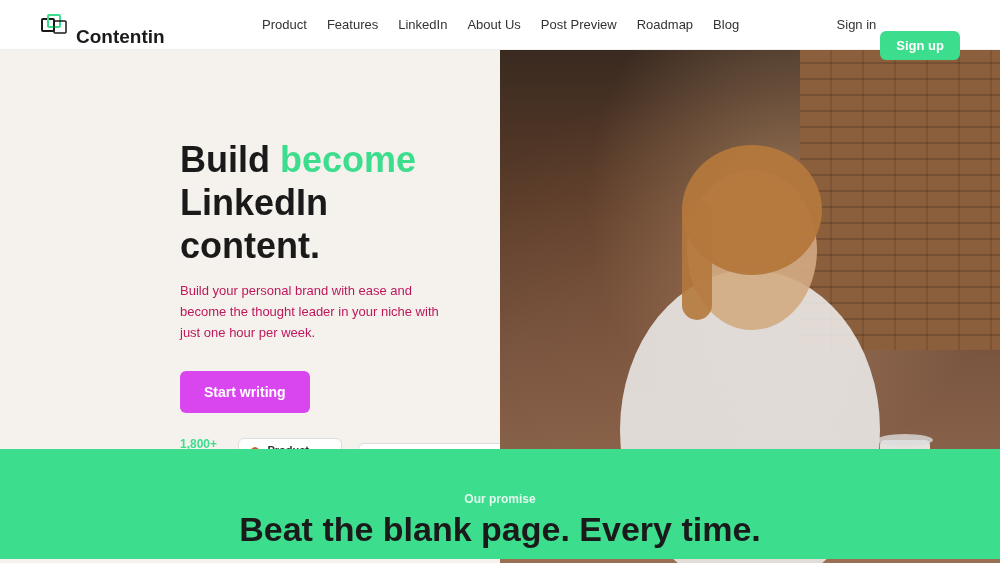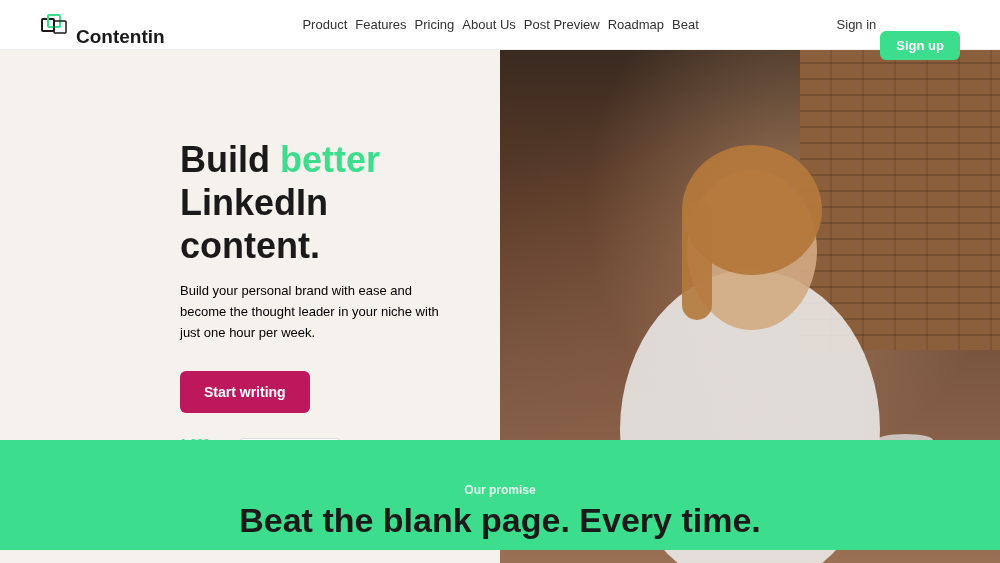--- a/index.html
+++ b/index.html
@@ -7,21 +7,21 @@
 
     
     nav {
       display: flex; align-items: center; justify-content: space-between;
       padding: 0 40px; height: 50px; background: #fff; border-bottom: 1px solid #eee;
       position: relative; z-index: 10;
     }
     .nav-logo { display: flex; align-items: center; gap: 8px; text-decoration: none; }
     .nav-logo-icon { width: 28px; height: 28px; }
     .nav-logo-text { font-size: 19px; font-weight: 700; color: #1a1a1a; margin-top: 24px; }
-    .nav-links { display: flex; align-items: center; gap: 8px; }
+    .nav-links { display: flex; align-items: center; gap: 20px; }
     .nav-link { font-size: 13px; color: #333; text-decoration: none; }
     .nav-actions { display: flex; align-items: center; gap: 4px; }
     .nav-signin { font-size: 13px; color: #333; text-decoration: none; }
     .nav-signup {
       background: #3ddd8e; color: #fff; font-size: 13px; font-weight: 600;
       padding: 7px 16px; border-radius: 6px; border: none; cursor: pointer; margin-top: 42px;
     }
 
     
     .hero {
@@ -31,23 +31,23 @@
 
     
     .hero-left {
       width: 500px; background: #f5f1ec;
       display: flex; flex-direction: column; justify-content: center;
       padding: 0 60px 0 180px;
       flex-shrink: 0;
     }
     .hero-heading { font-size: 36px; font-weight: 800; line-height: 1.2; color: #1a1a1a; margin-bottom: 14px; }
     .hero-heading .green { color: #3ddd8e; }
-    .hero-subtext { font-size: 13px; color: #000000; line-height: 1.6; margin-bottom: 28px; max-width: 290px; }
+    .hero-subtext { font-size: 13px; color: #be185d; line-height: 1.6; margin-bottom: 28px; max-width: 290px; }
     .hero-cta {
-      background: #be185d; color: #fff; font-size: 14px; font-weight: 700;
+      background: #d946ef; color: #fff; font-size: 14px; font-weight: 700;
       padding: 13px 24px; border-radius: 6px; border: none; cursor: pointer;
       width: fit-content; margin-bottom: 24px;
     }
     .hero-social { display: flex; align-items: center; gap: 16px; }
     .hero-users { font-size: 11px; color: #555; }
     .hero-users strong { display: block; font-size: 12px; font-weight: 700; color: #3ddd8e; }
 
     
     .ph-badge {
       display: flex; align-items: center; gap: 6px;
@@ -105,21 +105,21 @@
         transparent 30px,
         rgba(0,0,0,0.1) 30px,
         rgba(0,0,0,0.1) 32px
       );
       background-color: #8b5e3c;
     }
 
     
     .green-strip {
       position: absolute;
-      bottom: 13px; left: 0; right: 0;
+      bottom: 4px; left: 0; right: 0;
       height: 110px;
       background: #3ddd8e;
       display: flex; flex-direction: column; align-items: center; justify-content: flex-end;
       padding-bottom: 10px;
     }
     .our-promise {
       font-size: 12px; font-weight: 600; color: #fff; opacity: 0.85; margin-bottom: 4px;
     }
     .beat-heading {
       font-size: 34px; font-weight: 800; color: #1a1a1a; text-align: center;
@@ -139,38 +139,38 @@
         <rect x="2" y="8" width="12" height="12" rx="1" stroke="#1a1a1a" stroke-width="2" fill="none"></rect>
         <rect x="8" y="4" width="12" height="12" rx="1" stroke="#3ddd8e" stroke-width="2" fill="none"></rect>
         <rect x="14" y="10" width="12" height="12" rx="1" stroke="#1a1a1a" stroke-width="1.5" fill="none"></rect>
       </svg>
       <span class="nav-logo-text">Contentin</span>
     </a>
 
     <div class="nav-links">
       <a class="nav-link" href="#">Product</a>
       <a class="nav-link" href="#">Features</a>
-      <a class="nav-link" href="#">Pricing</a>
+      <a class="nav-link" href="#">LinkedIn</a>
       <a class="nav-link" href="#">About Us</a>
       <a class="nav-link" href="#">Post Preview</a>
       <a class="nav-link" href="#">Roadmap</a>
-      <a class="nav-link" href="#">Beat</a>
+      <a class="nav-link" href="#">Blog</a>
     </div>
 
     <div class="nav-actions">
       <a class="nav-signin" href="#">Sign in</a>
       <button class="nav-signup">Sign up</button>
     </div>
   </nav>
 
   <div class="hero">
 
     <div class="hero-left">
       <h1 class="hero-heading">
-        <span>Build </span><span class="green">better</span><span> LinkedIn content.</span><br>
+        <span>Build </span><span class="green">become</span><span> LinkedIn content.</span><br>
       </h1>
       <p class="hero-subtext">Build your personal brand with ease and become the thought leader in your niche with just one hour per week.</p>
       <button class="hero-cta">Start writing</button>
 
       <div class="hero-social">
         <div class="hero-users">
           <strong>1,800+</strong>
           <span>Satisfied Users</span>
         </div>
 

